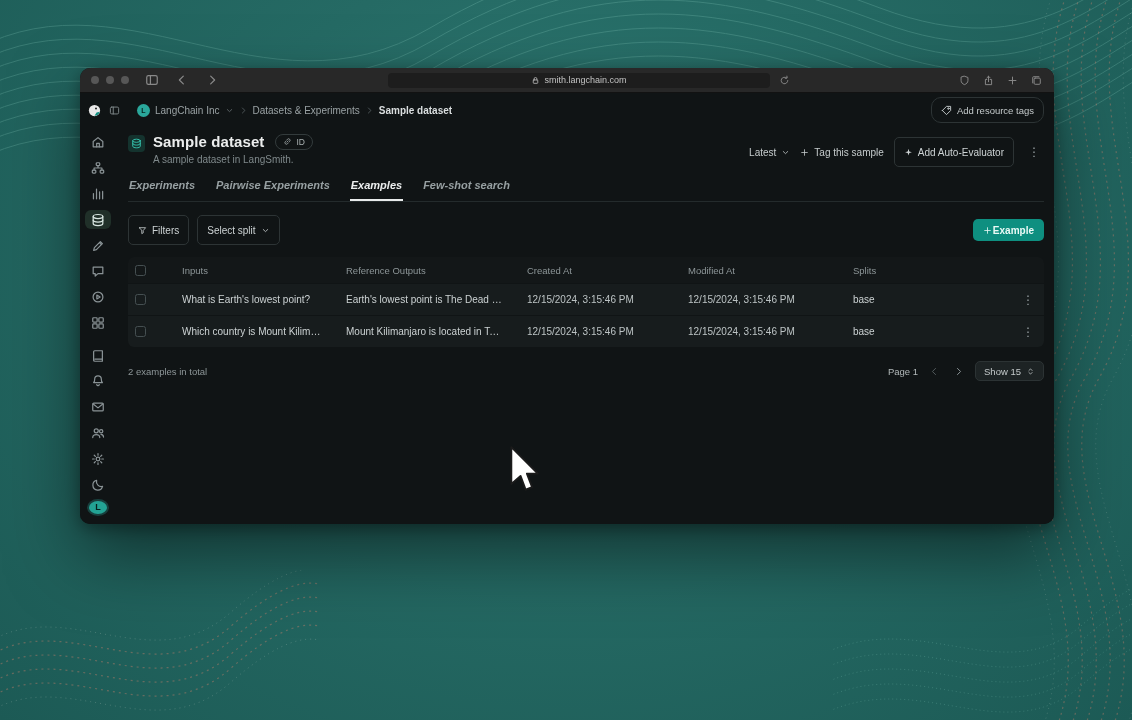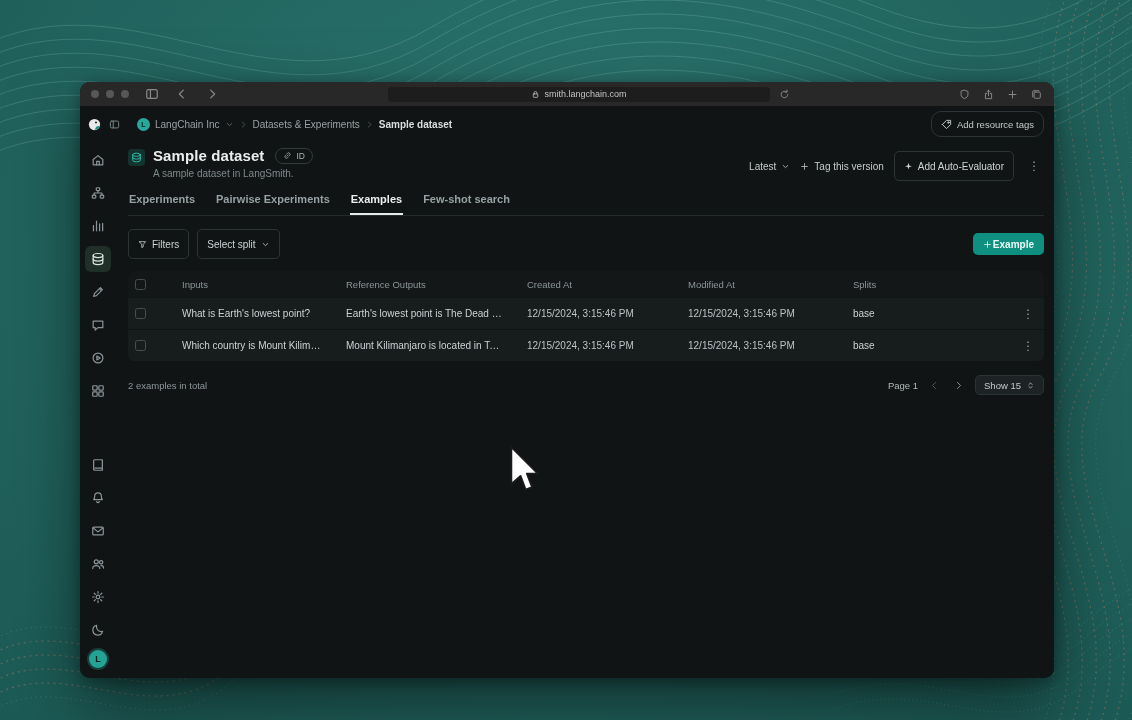--- a/index.html
+++ b/index.html
@@ -6,21 +6,21 @@
   html,body { width:1132px; height:720px; overflow:hidden; font-family:"Liberation Sans", sans-serif; }
   .stage { position:relative; width:1132px; height:720px;
     background: radial-gradient(ellipse at 50% 35%, #2e7a73 0%, #256a64 45%, #1c5a55 100%); }
   .deco { position:absolute; pointer-events:none; }
   .deco-top { left:0; top:0; width:1132px; height:240px; }
   .deco-right { right:0; top:0; width:190px; height:720px; }
   .deco-bl { left:0; bottom:0; width:320px; height:150px; }
   .deco-br { right:0; bottom:0; width:300px; height:170px; }
 
   
-  .window { position:absolute; left:80px; top:82px; width:974px; height:596px;
+  .window { position:absolute; left:80px; top:68px; width:974px; height:456px;
     border-radius:10px; overflow:hidden; background:#101415;
     box-shadow:0 30px 70px rgba(0,0,0,.5), 0 4px 16px rgba(0,0,0,.35);
     display:flex; flex-direction:column; z-index:2; }
 
   
   .chrome { flex:0 0 25px; background:#282828; border-bottom:1px solid #121212;
     display:flex; align-items:center; padding:0 12px 0 11px; color:#8f8f8f; }
   .dots { display:flex; gap:7px; align-items:center; }
   .dot { width:8px; height:8px; border-radius:50%; background:#575757; }
   .chrome-left { display:flex; align-items:center; gap:16px; }
@@ -80,21 +80,21 @@
     color:#c6cccd; font-size:10px; font-family:inherit; cursor:default; }
   .outline-btn { display:flex; align-items:center; gap:5px; background:transparent;
     border:1px solid #2d3435; border-radius:5px; height:22px; padding:14px 9px;
     color:#cdd3d4; font-size:10px; font-family:inherit; cursor:default; }
   .kebab { background:none; border:none; color:#9aa2a4; font-size:12px; line-height:1;
     font-family:inherit; cursor:default; padding:2px 4px; }
 
   
   .tabs { display:flex; gap:19px; margin-top:12px; border-bottom:1px solid #242b2c; }
   .tab { background:none; border:none; font-family:inherit; font-size:11px; font-weight:600;
-    color:#97a0a2; padding:0 1px 8px; cursor:default; border-bottom:2px solid transparent; }
+    color:#97a0a2; padding:0 1px 8px; cursor:default; border-bottom:2px solid transparent;font-style:italic; }
   .tab.active { color:#eceeee; font-weight:700; border-bottom-color:#e8ebeb; }
 
   
   .filter-row { display:flex; align-items:center; gap:8px; margin-top:13px; }
   .accent-btn { margin-left:auto; display:flex; align-items:center; gap:1px; height:22px;
     padding:0 10px; border:none; border-radius:5px; background:#0e8f80; color:#eafaf6;
     font-size:10px; font-weight:700; font-family:inherit; cursor:default; }
 
   
   .table { margin-top:12px; border-radius:6px; overflow:hidden; }
@@ -422,21 +422,21 @@
               <button class="ghost-btn">
                 <span>Latest</span>
                 <svg class="ic xs" viewBox="0 0 16 16">
                     <path d="M4 6.2 8 10l4-3.8"></path>
                   </svg>
               </button>
               <button class="ghost-btn">
                 <svg class="ic xs" viewBox="0 0 16 16">
                     <path d="M8 3v10M3 8h10"></path>
                   </svg>
-                <span>Tag this version</span>
+                <span>Tag this sample</span>
               </button>
               <button class="outline-btn">
                 <svg class="ic xs" viewBox="0 0 16 16">
                     <path fill="currentColor" stroke="none" d="M8 1.5 9.4 6 14 7.4 9.4 8.8 8 13.4 6.6 8.8 2 7.4 6.6 6z"></path>
                   </svg>
                 <span>Add Auto-Evaluator</span>
               </button>
               <button class="kebab">⋮</button>
             </div>
           </div>

